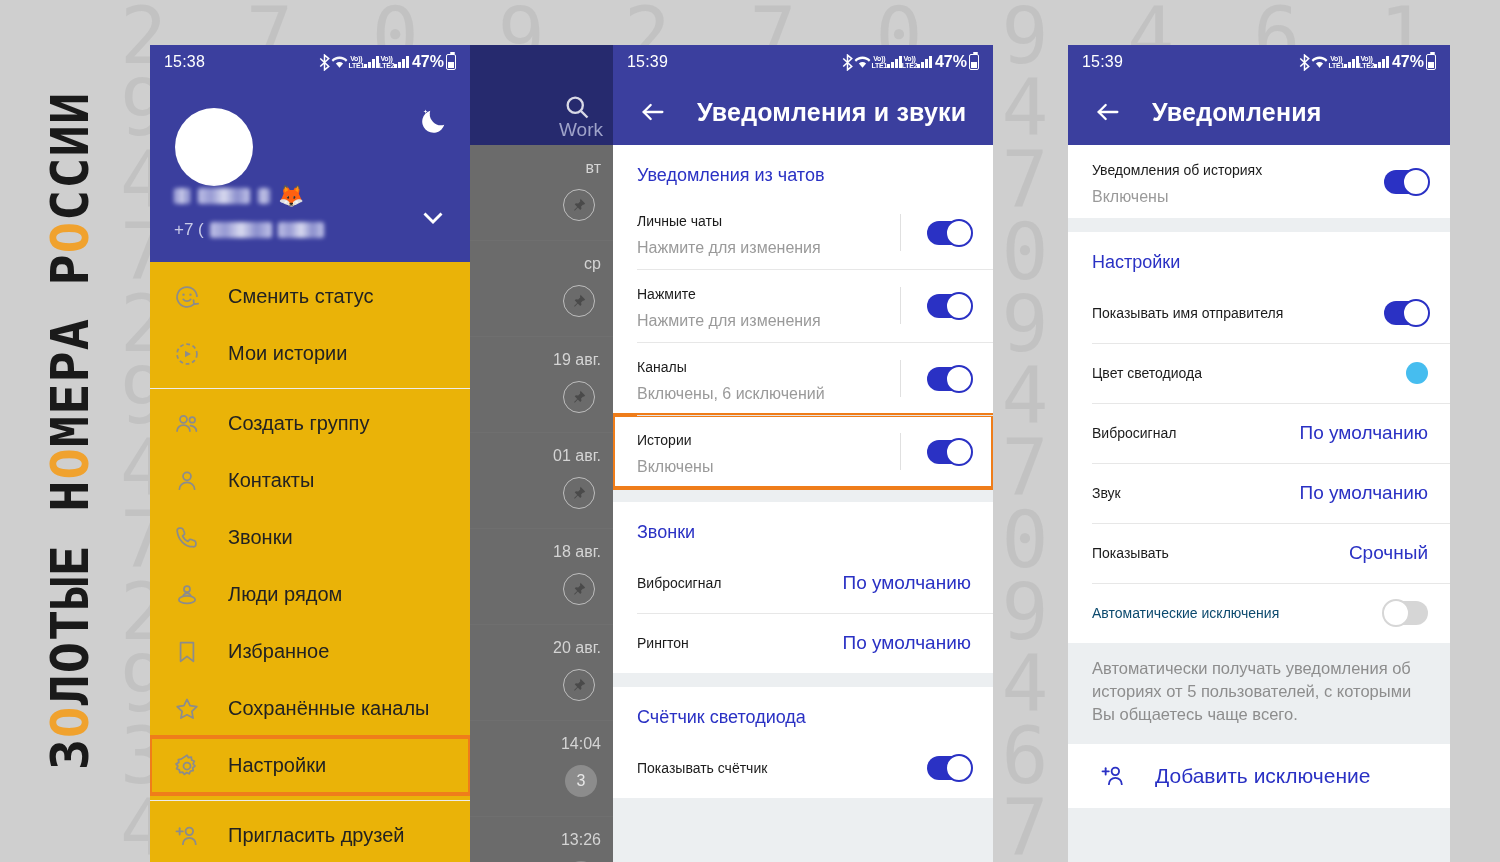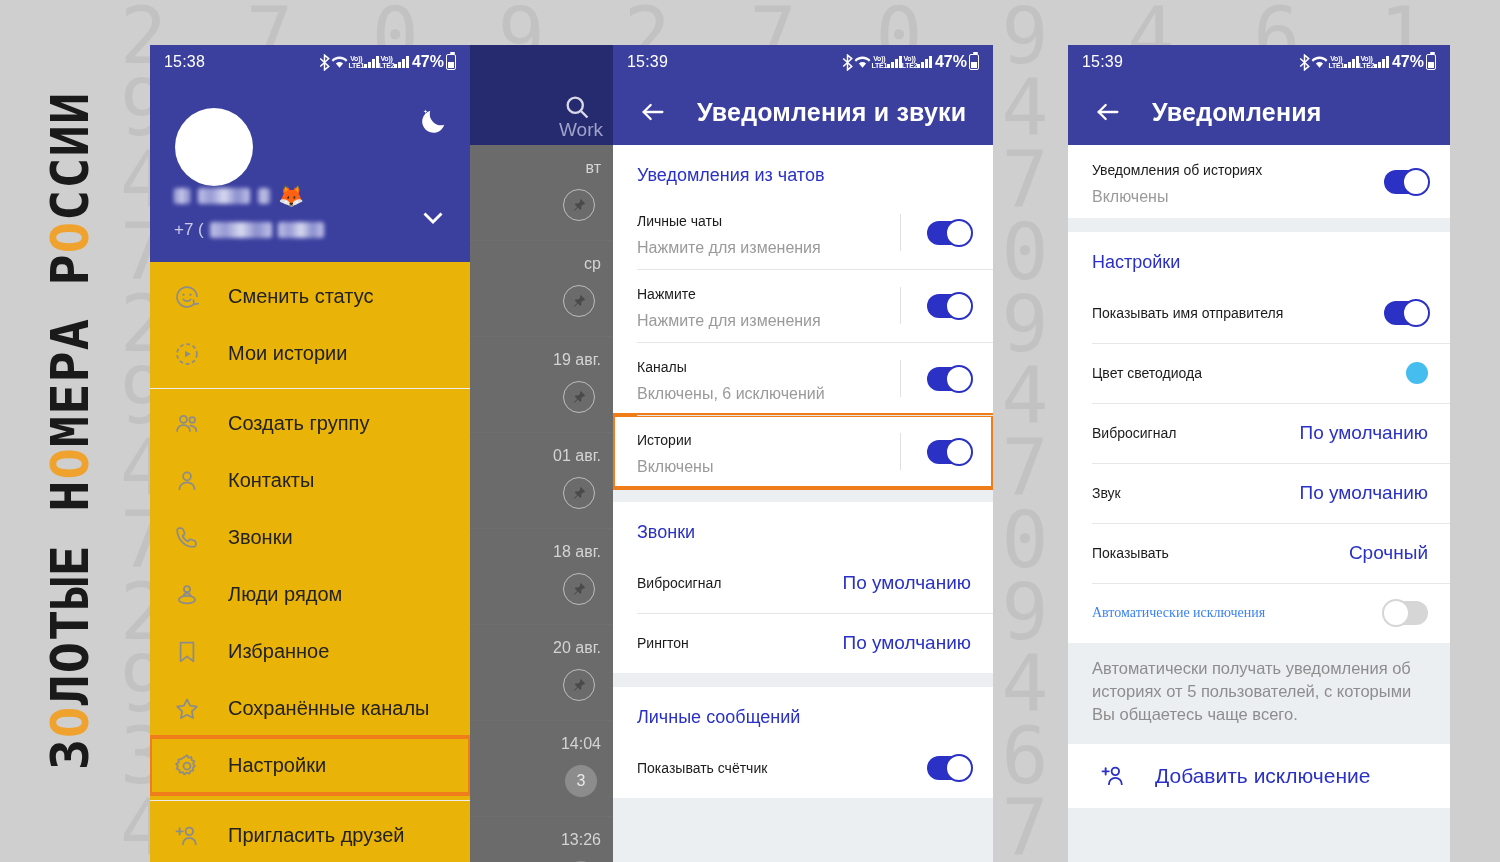--- a/index.html
+++ b/index.html
@@ -124,21 +124,21 @@
     display: flex; align-items: center;
     padding: 12px 22px 12px 24px;
     min-height: 60px;
     position: relative;
   }
   .row + .row::before {
     content:""; position:absolute; left:24px; right:0; top:0; height:1px; background:#e7e7e7;
   }
   .row-texts { flex: 1; min-width: 0; }
   .row-title { font-size: 14px; color: #1b1b1b; line-height: 26px; }
-  .row-title.muted { color: #3b82f6; font-family: Liberation Serif, serif; }
+  .row-title.muted { color: #0c4a6e; }
   .row-sub { font-size: 16px; color: #9a9a9a; margin-top: 4px; line-height: 19px; }
   .row-value { font-size: 19px; color: #2a31c4; white-space: nowrap; }
   .vdiv { width: 1px; align-self: stretch; background: #e0e0e0; margin: 6px 26px 6px 0; }
 
   
   .toggle {
     width: 44px; height: 24px; border-radius: 14px;
     background: #2a31c4; position: relative; flex: none; cursor: pointer;
   }
   .toggle .knob {
@@ -614,21 +614,21 @@
           </div>
           <div class="row">
             <div class="row-texts">
               <div class="row-title">Рингтон</div>
             </div>
             <div class="row-value">По умолчанию</div>
           </div>
         </div>
         <div class="sect-gap"></div>
         <div class="sect">
-          <div class="sect-title">Личные сообщений</div>
+          <div class="sect-title">Счётчик светодиода</div>
           <div class="row">
             <div class="row-texts">
               <div class="row-title">Показывать счётчик</div>
             </div>
             <div class="toggle">
               <span class="knob"></span>
             </div>
           </div>
         </div>
       </div>

